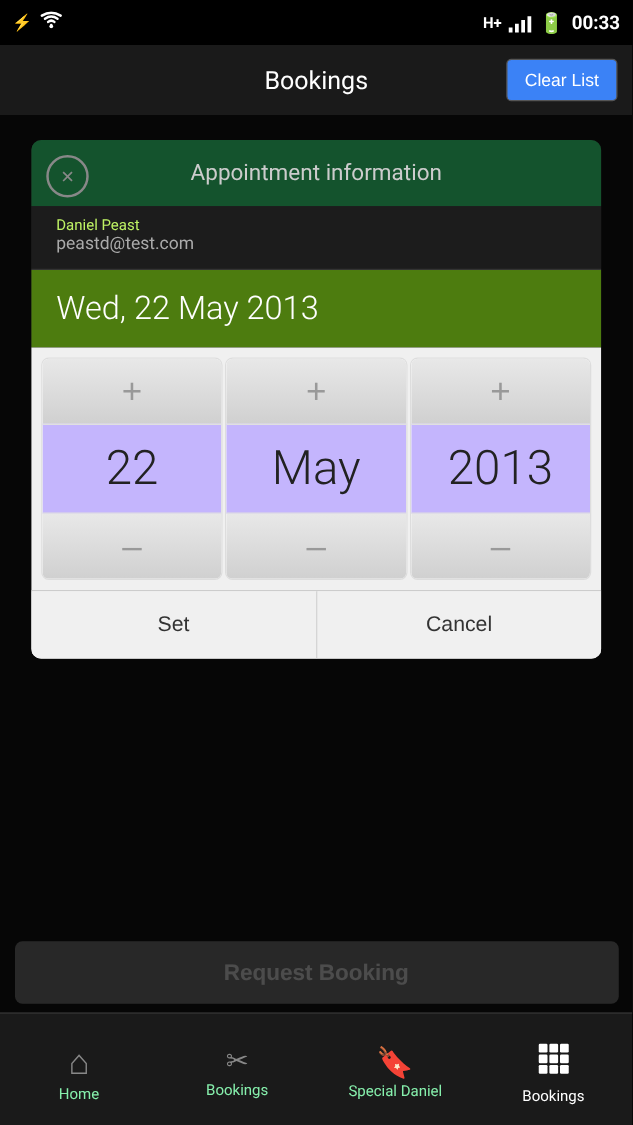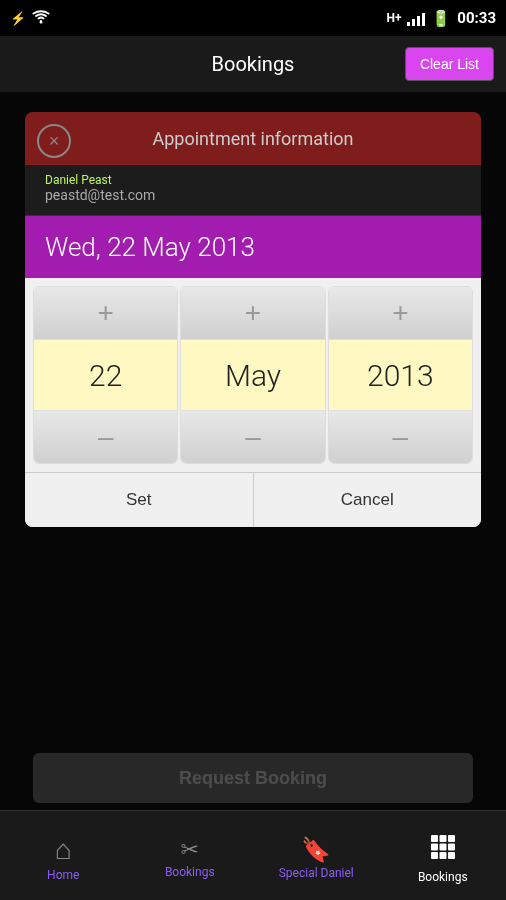--- a/index.html
+++ b/index.html
@@ -61,21 +61,21 @@
 
     .header-title {
       color: #fff;
       font-size: 20px;
       font-weight: 400;
       flex: 1;
       text-align: center;
     }
 
     .clear-list-btn {
-      background: #d946ef;
+      background: #3b82f6;
       color: #fff;
       border: 1px solid #555;
       border-radius: 4px;
       padding: 8px 14px;
       font-size: 14px;
       cursor: pointer;
     }
 
     
     #background-content {
@@ -109,21 +109,21 @@
       z-index: 6;
     }
 
     .request-booking-btn {
       background: #888;
       color: #fff;
       font-size: 18px;
       font-weight: bold;
       border: none;
       border-radius: 6px;
-      width: 440px;
+      width: 483px;
       height: 50px;
       cursor: pointer;
     }
 
     
     #modal-overlay {
       position: absolute;
       top: 92px;
       left: 0;
       width: 100%;
@@ -161,21 +161,21 @@
       justify-content: center;
       cursor: pointer;
       z-index: 10;
     }
 
     .dialog-title {
       text-align: center;
       color: #ccc;
       font-size: 18px;
       padding: 16px 50px;
-      background: #7f1d1d;
+      background: #14532d;
     }
 
     .dialog-user-info {
       background: #1c1c1c;
       padding: 8px 20px 12px;
       border-bottom: 1px solid #333;
     }
 
     .dialog-user-name {
       color: #bef264;
@@ -187,21 +187,21 @@
       font-size: 14px;
     }
 
     
     .date-picker-section {
       background: #1c1c1c;
       padding: 0;
     }
 
     .date-display {
-      background: #a21caf;
+      background: #4d7c0f;
       padding: 16px 20px;
       color: #fff;
       font-size: 26px;
       font-weight: 300;
     }
 
     
     .spinner-container {
       display: flex;
       background: #f0f0f0;
@@ -229,25 +229,25 @@
       color: #888;
       cursor: pointer;
       display: flex;
       align-items: center;
       justify-content: center;
     }
 
     .spinner-value {
       width: 100%;
       height: 72px;
-      background: #fef9c3;
-      display: flex;
-      align-items: center;
-      justify-content: center;
-      font-size: 30px;
+      background: #c4b5fd;
+      display: flex;
+      align-items: center;
+      justify-content: center;
+      font-size: 38px;
       font-weight: 300;
       color: #222;
       border-top: 1px solid #e0e0e0;
       border-bottom: 1px solid #e0e0e0;
     }
 
     
     .dialog-actions {
       display: flex;
       background: #f5f5f5;
@@ -292,21 +292,21 @@
       gap: 4px;
       cursor: pointer;
       padding-top: 6px;
     }
 
     .nav-item.active .nav-label {
       color: #fff;
     }
 
     .nav-item .nav-label {
-      color: #8b5cf6;
+      color: #86efac;
       font-size: 12px;
     }
 
     .nav-item.active .nav-icon-wrap {
       color: #fff;
     }
 
     .nav-icon-wrap {
       color: #888;
       font-size: 28px;

